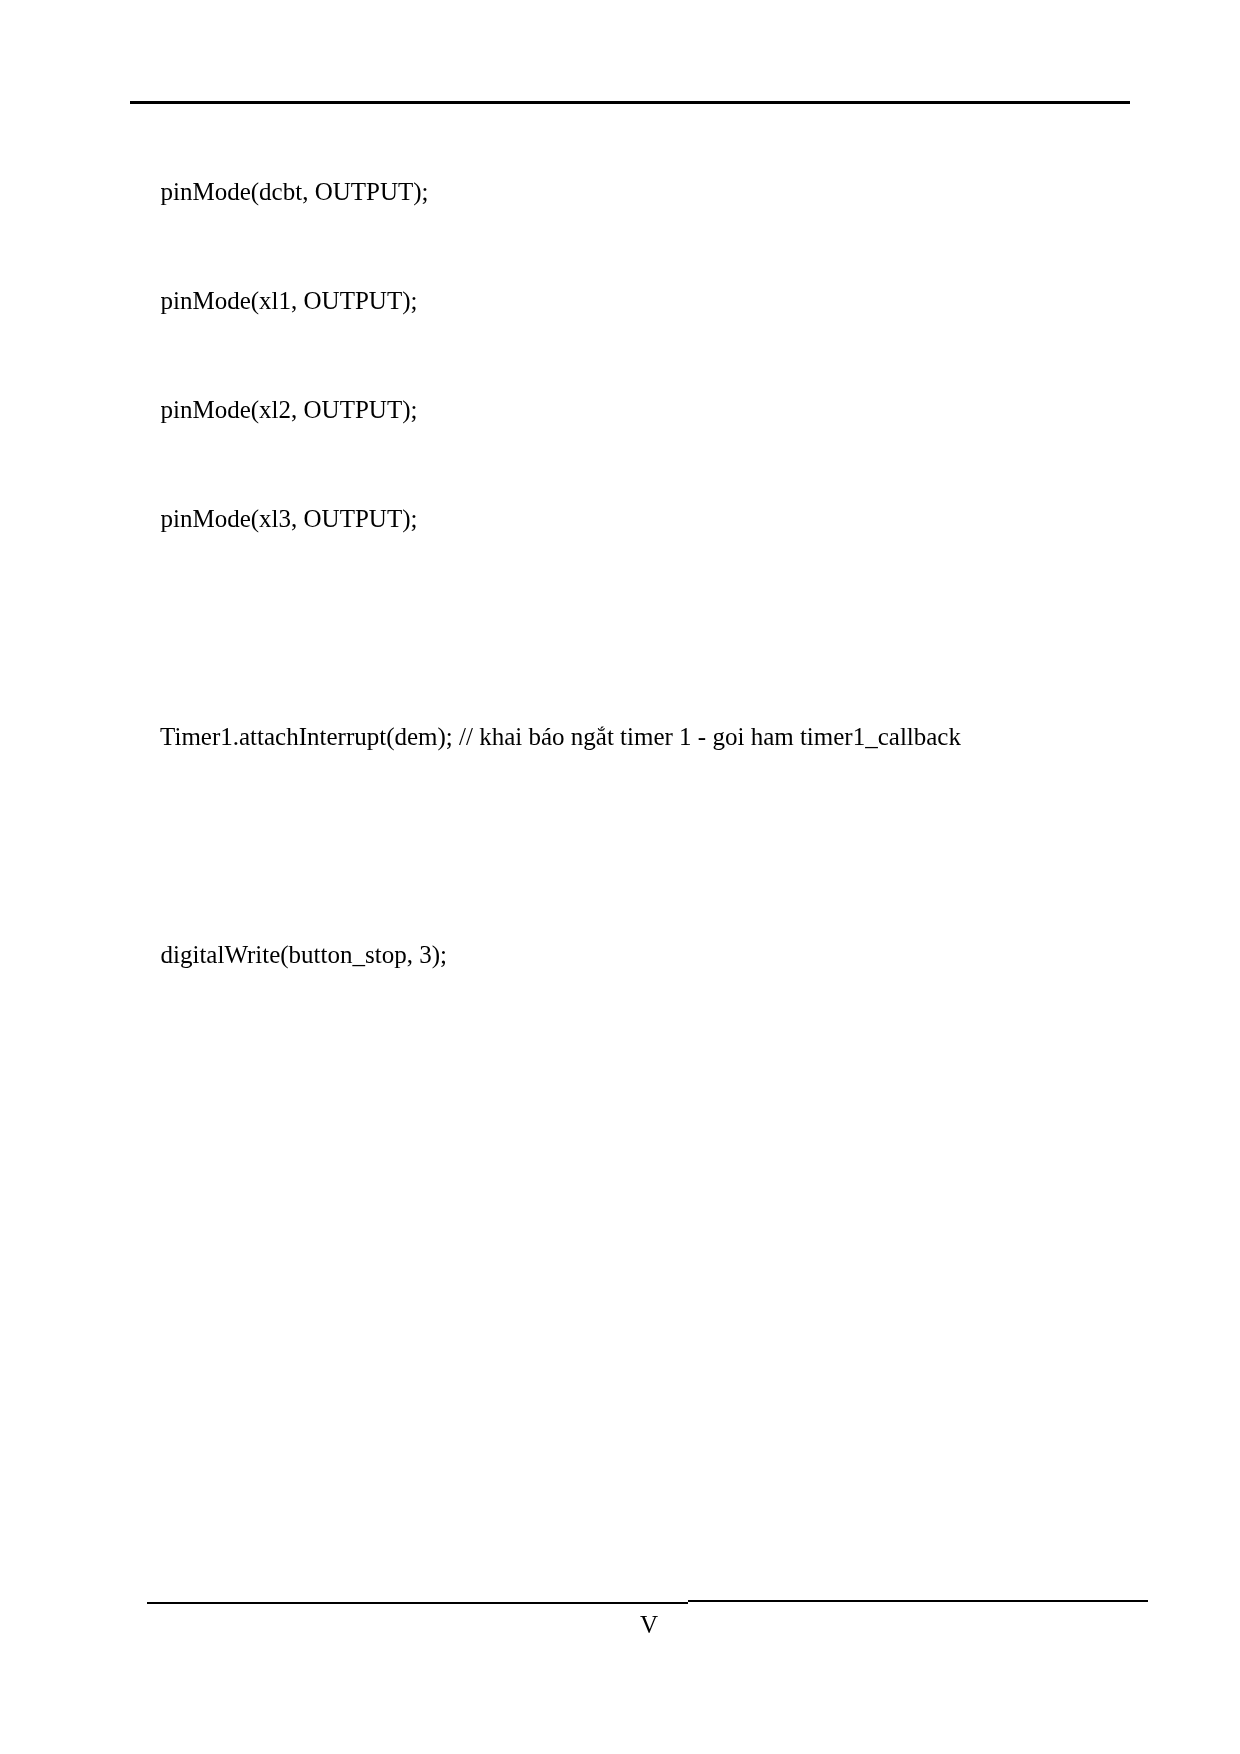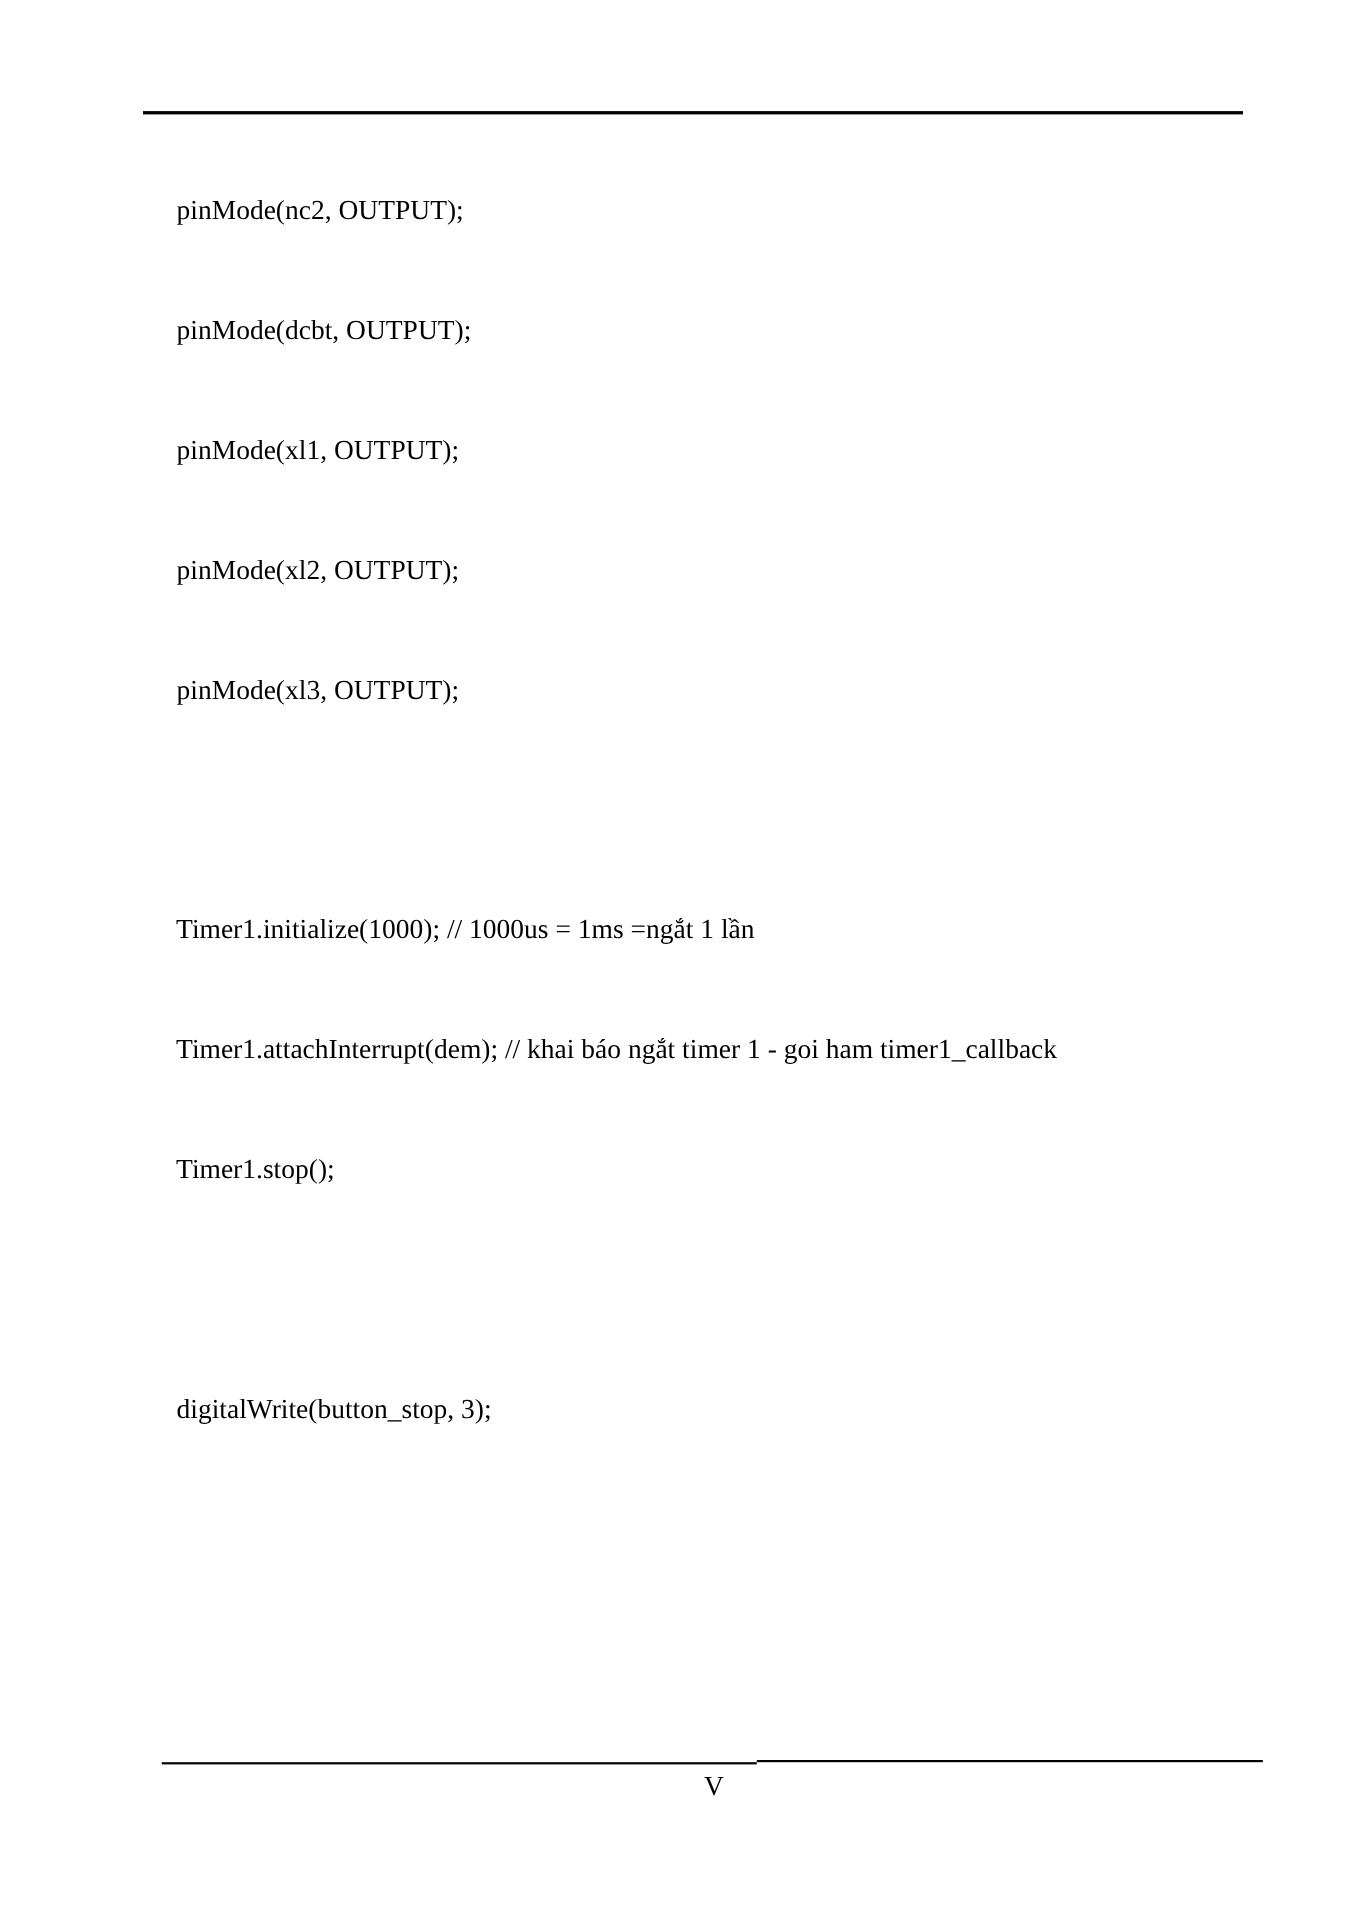--- a/index.html
+++ b/index.html
@@ -67,29 +67,26 @@
   }
 </style>
 </head>
 <body>
 
 <div class="page">
 
   <div class="top-rule"></div>
 
   <div class="code-block">
-    <div class="ln">  pinMode(nc2, OUTPUT);</div>
     <div class="ln">  pinMode(dcbt, OUTPUT);</div>
     <div class="ln">  pinMode(xl1, OUTPUT);</div>
     <div class="ln">  pinMode(xl2, OUTPUT);</div>
     <div class="ln">  pinMode(xl3, OUTPUT);</div>
     <div class="ln"></div>
-    <div class="ln">  Timer1.initialize(1000); // 1000us = 1ms =ngắt 1 lần</div>
     <div class="ln">  Timer1.attachInterrupt(dem); // khai báo ngắt timer 1 - goi ham timer1_callback</div>
-    <div class="ln">  Timer1.stop();</div>
     <div class="ln"></div>
     <div class="ln">  digitalWrite(button_stop, 3);</div>
     
     
     
     
     
     
     
     

